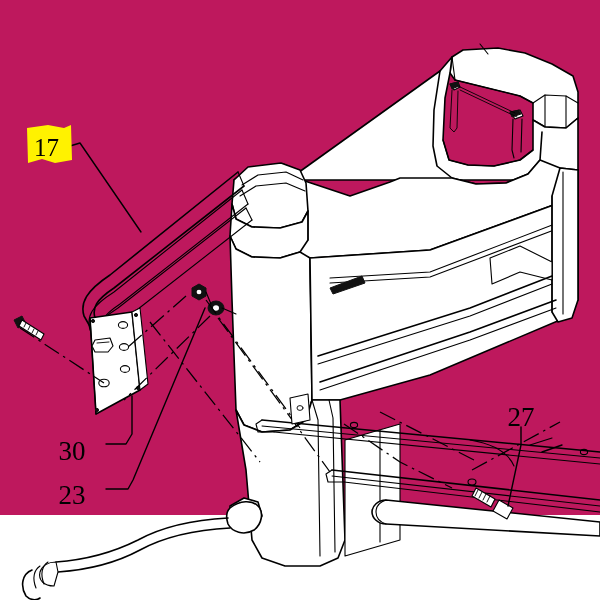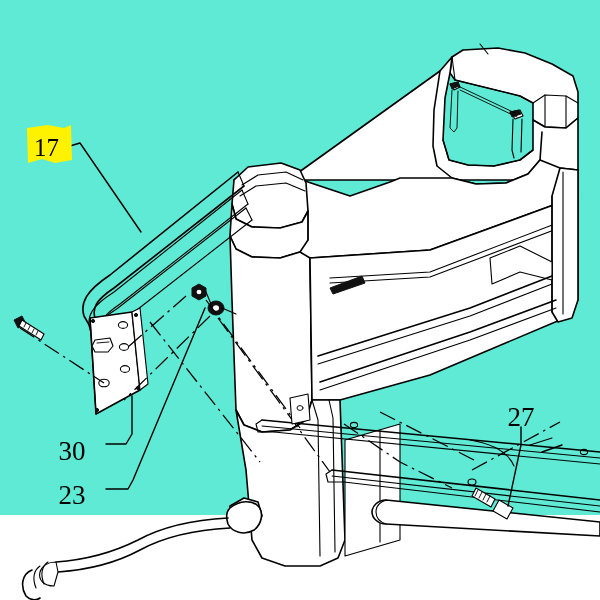--- a/index.html
+++ b/index.html
@@ -11,21 +11,21 @@
   body {
     width: 600px;
     height: 600px;
     overflow: hidden;
     font-family: "Liberation Serif", serif;
   }
   #diagram-root {
     position: relative;
     width: 600px;
     height: 515px;
-    background: #5eead4;
+    background: #be185d;
   }
   svg.diagram-svg {
     position: absolute;
     top: 0;
     left: 0;
     width: 600px;
     height: 600px;
     display: block;
   }
   .ln {

